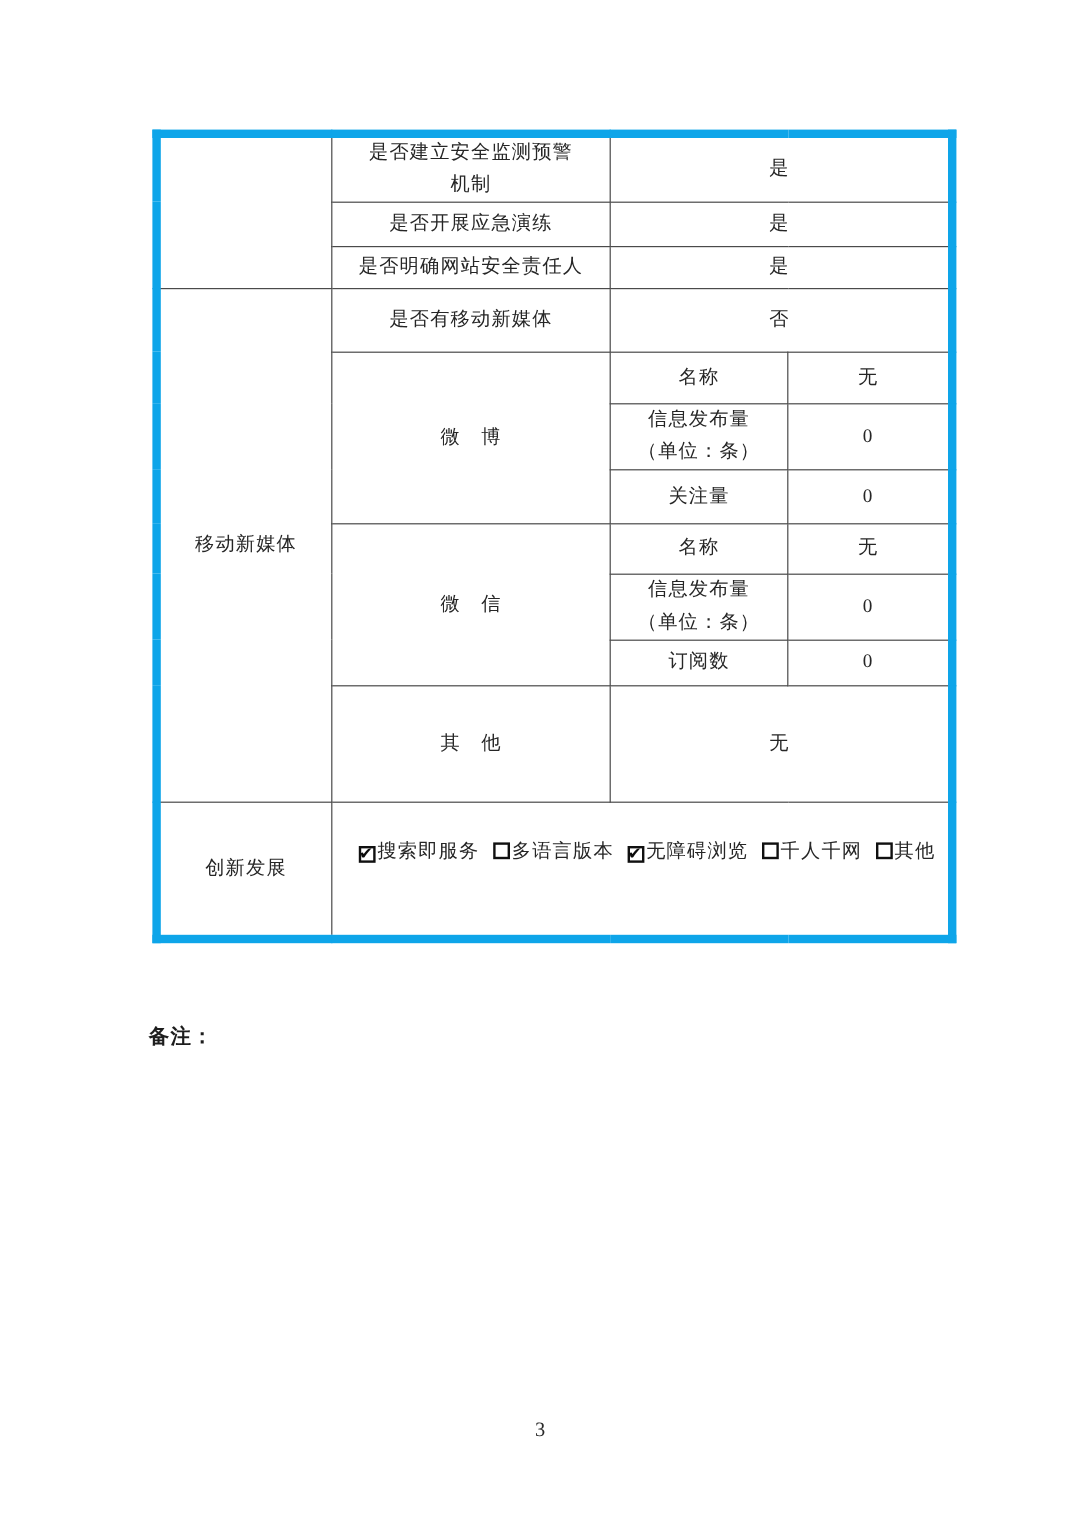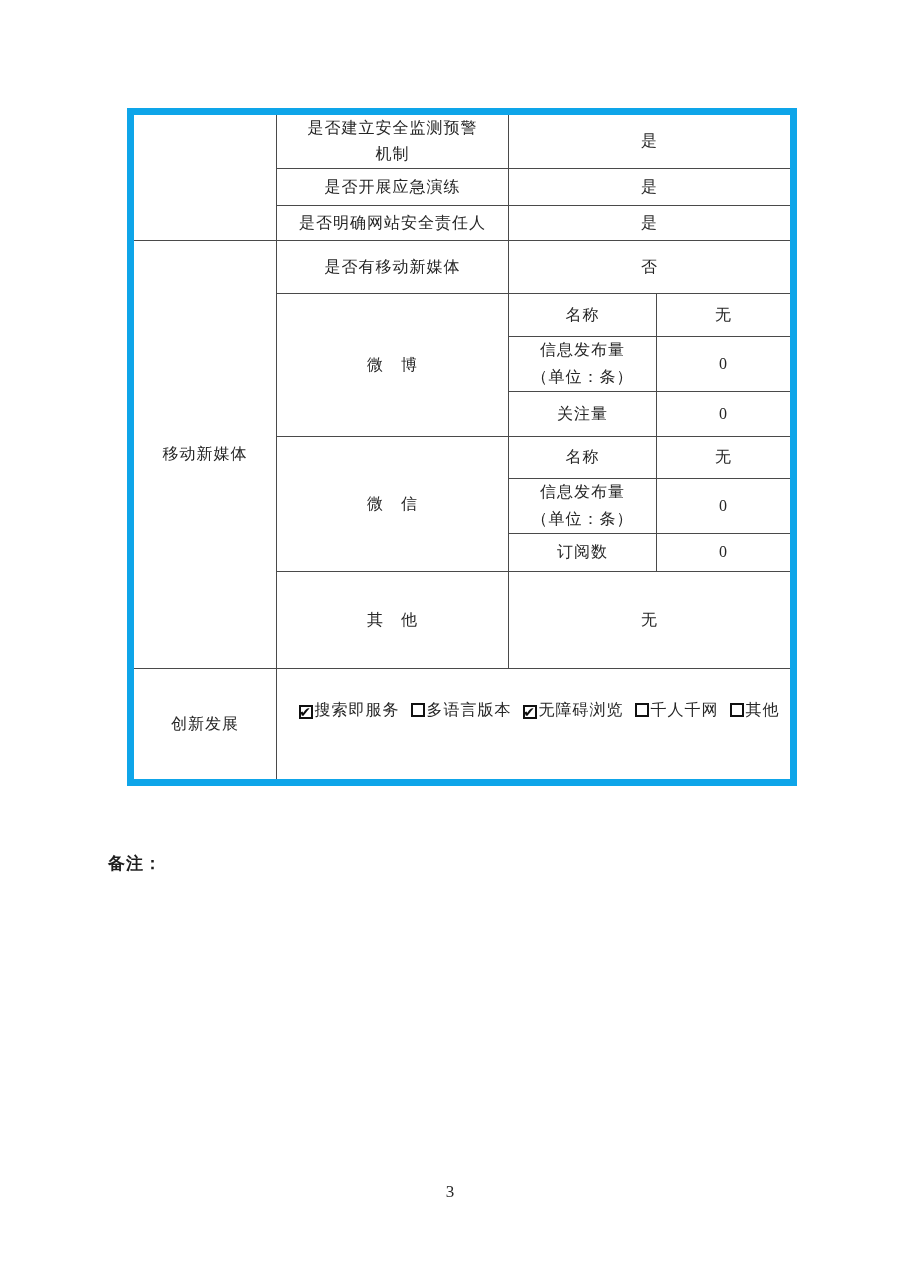--- a/index.html
+++ b/index.html
@@ -61,21 +61,21 @@
   .cb[data-checked="true"]::before {
     content:"✔";
     font-family:"DejaVu Sans",sans-serif;
     font-weight:bold;
     font-size:14px;
     line-height:1;
     color:#0a0a0a;
     margin-top:-1px;
   }
   .note {
-    position:absolute; left:108px; top:852px;
+    position:absolute; left:124px; top:852px;
     font-family:"Liberation Sans","DejaVu Sans",sans-serif;
     font-weight:bold;
     font-size:17px;
     color:#1d1d1d;
     letter-spacing:1px;
   }
   .page-number {
     position:absolute; left:0; top:1182px;
     width:100%;
     text-align:center;

